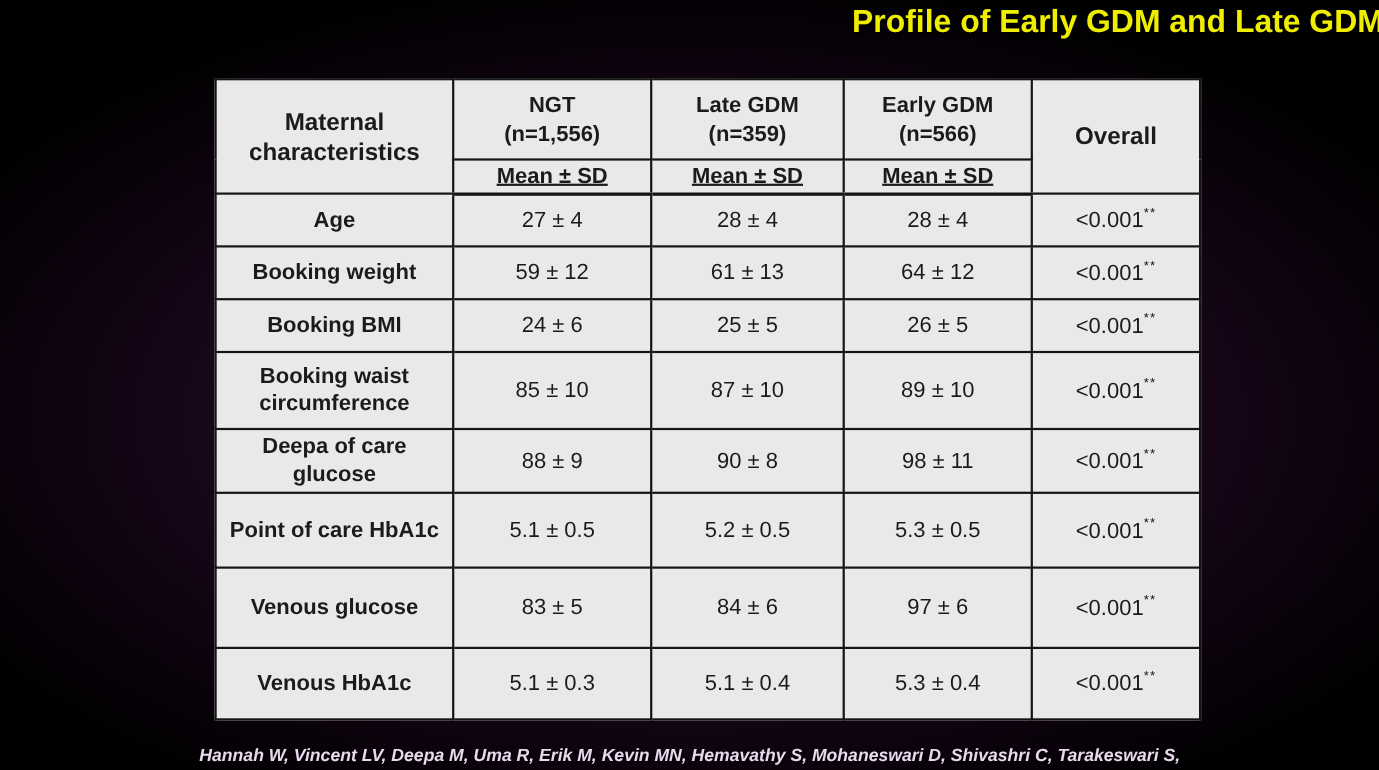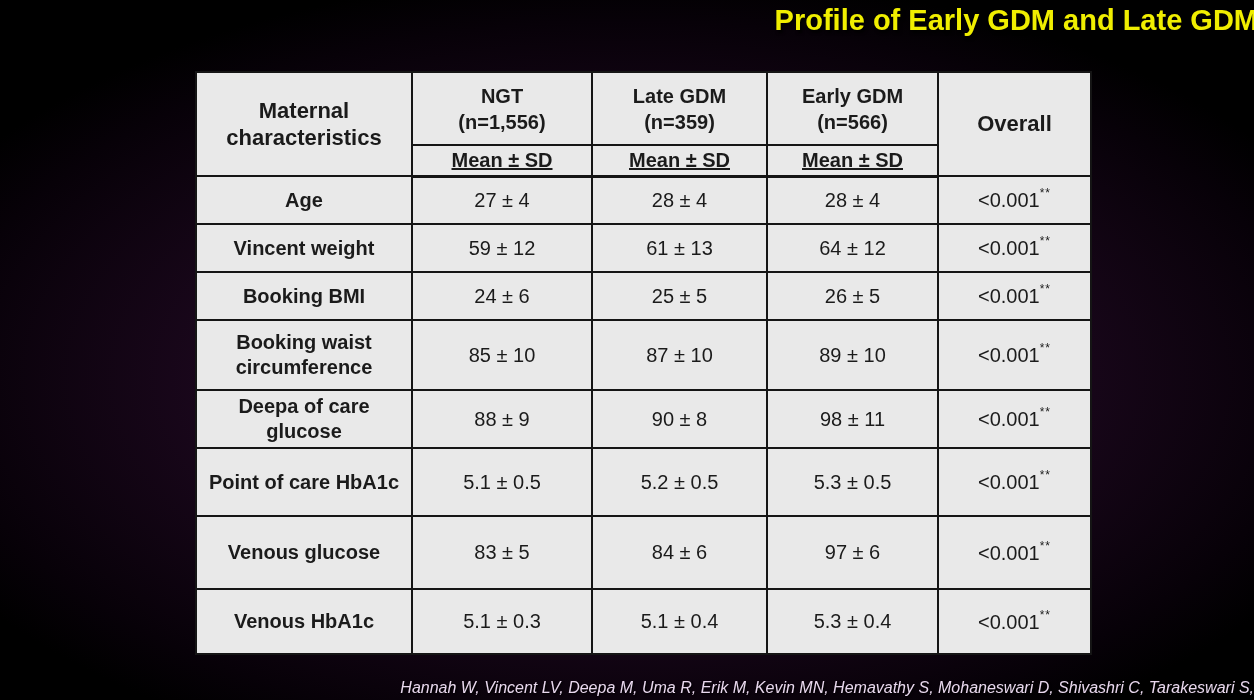--- a/index.html
+++ b/index.html
@@ -76,23 +76,23 @@
     font-size: 12px;
     position: relative;
     top: -2px;
     letter-spacing: 1px;
   }
   .footer {
     position: absolute;
     left: 0;
     bottom: 1px;
     width: 100%;
-    text-align: right;
+    text-align: center;
     font-style: italic;
-    font-weight: normal;
+    font-weight: bold;
     font-size: 16px;
     line-height: 23px;
     color: #e9d8ee;
     text-shadow: 1px 1px 2px #000;
     white-space: nowrap;
   }
   .footer .author-green { color: #2ee52e; }
 </style>
 </head>
 <body>
@@ -133,21 +133,21 @@
       </tr>
 
       <tr style="height:48px">
         <td class="rowlabel">Age</td>
         <td class="val">27 ± 4</td>
         <td class="val">28 ± 4</td>
         <td class="val">28 ± 4</td>
         <td class="overall"><span>&lt;0.001</span><sup>**</sup></td>
       </tr>
       <tr style="height:48px">
-        <td class="rowlabel">Vincent weight</td>
+        <td class="rowlabel">Booking weight</td>
         <td class="val">59 ± 12</td>
         <td class="val">61 ± 13</td>
         <td class="val">64 ± 12</td>
         <td class="overall"><span>&lt;0.001</span><sup>**</sup></td>
       </tr>
       <tr style="height:48px">
         <td class="rowlabel">Booking BMI</td>
         <td class="val">24 ± 6</td>
         <td class="val">25 ± 5</td>
         <td class="val">26 ± 5</td>

